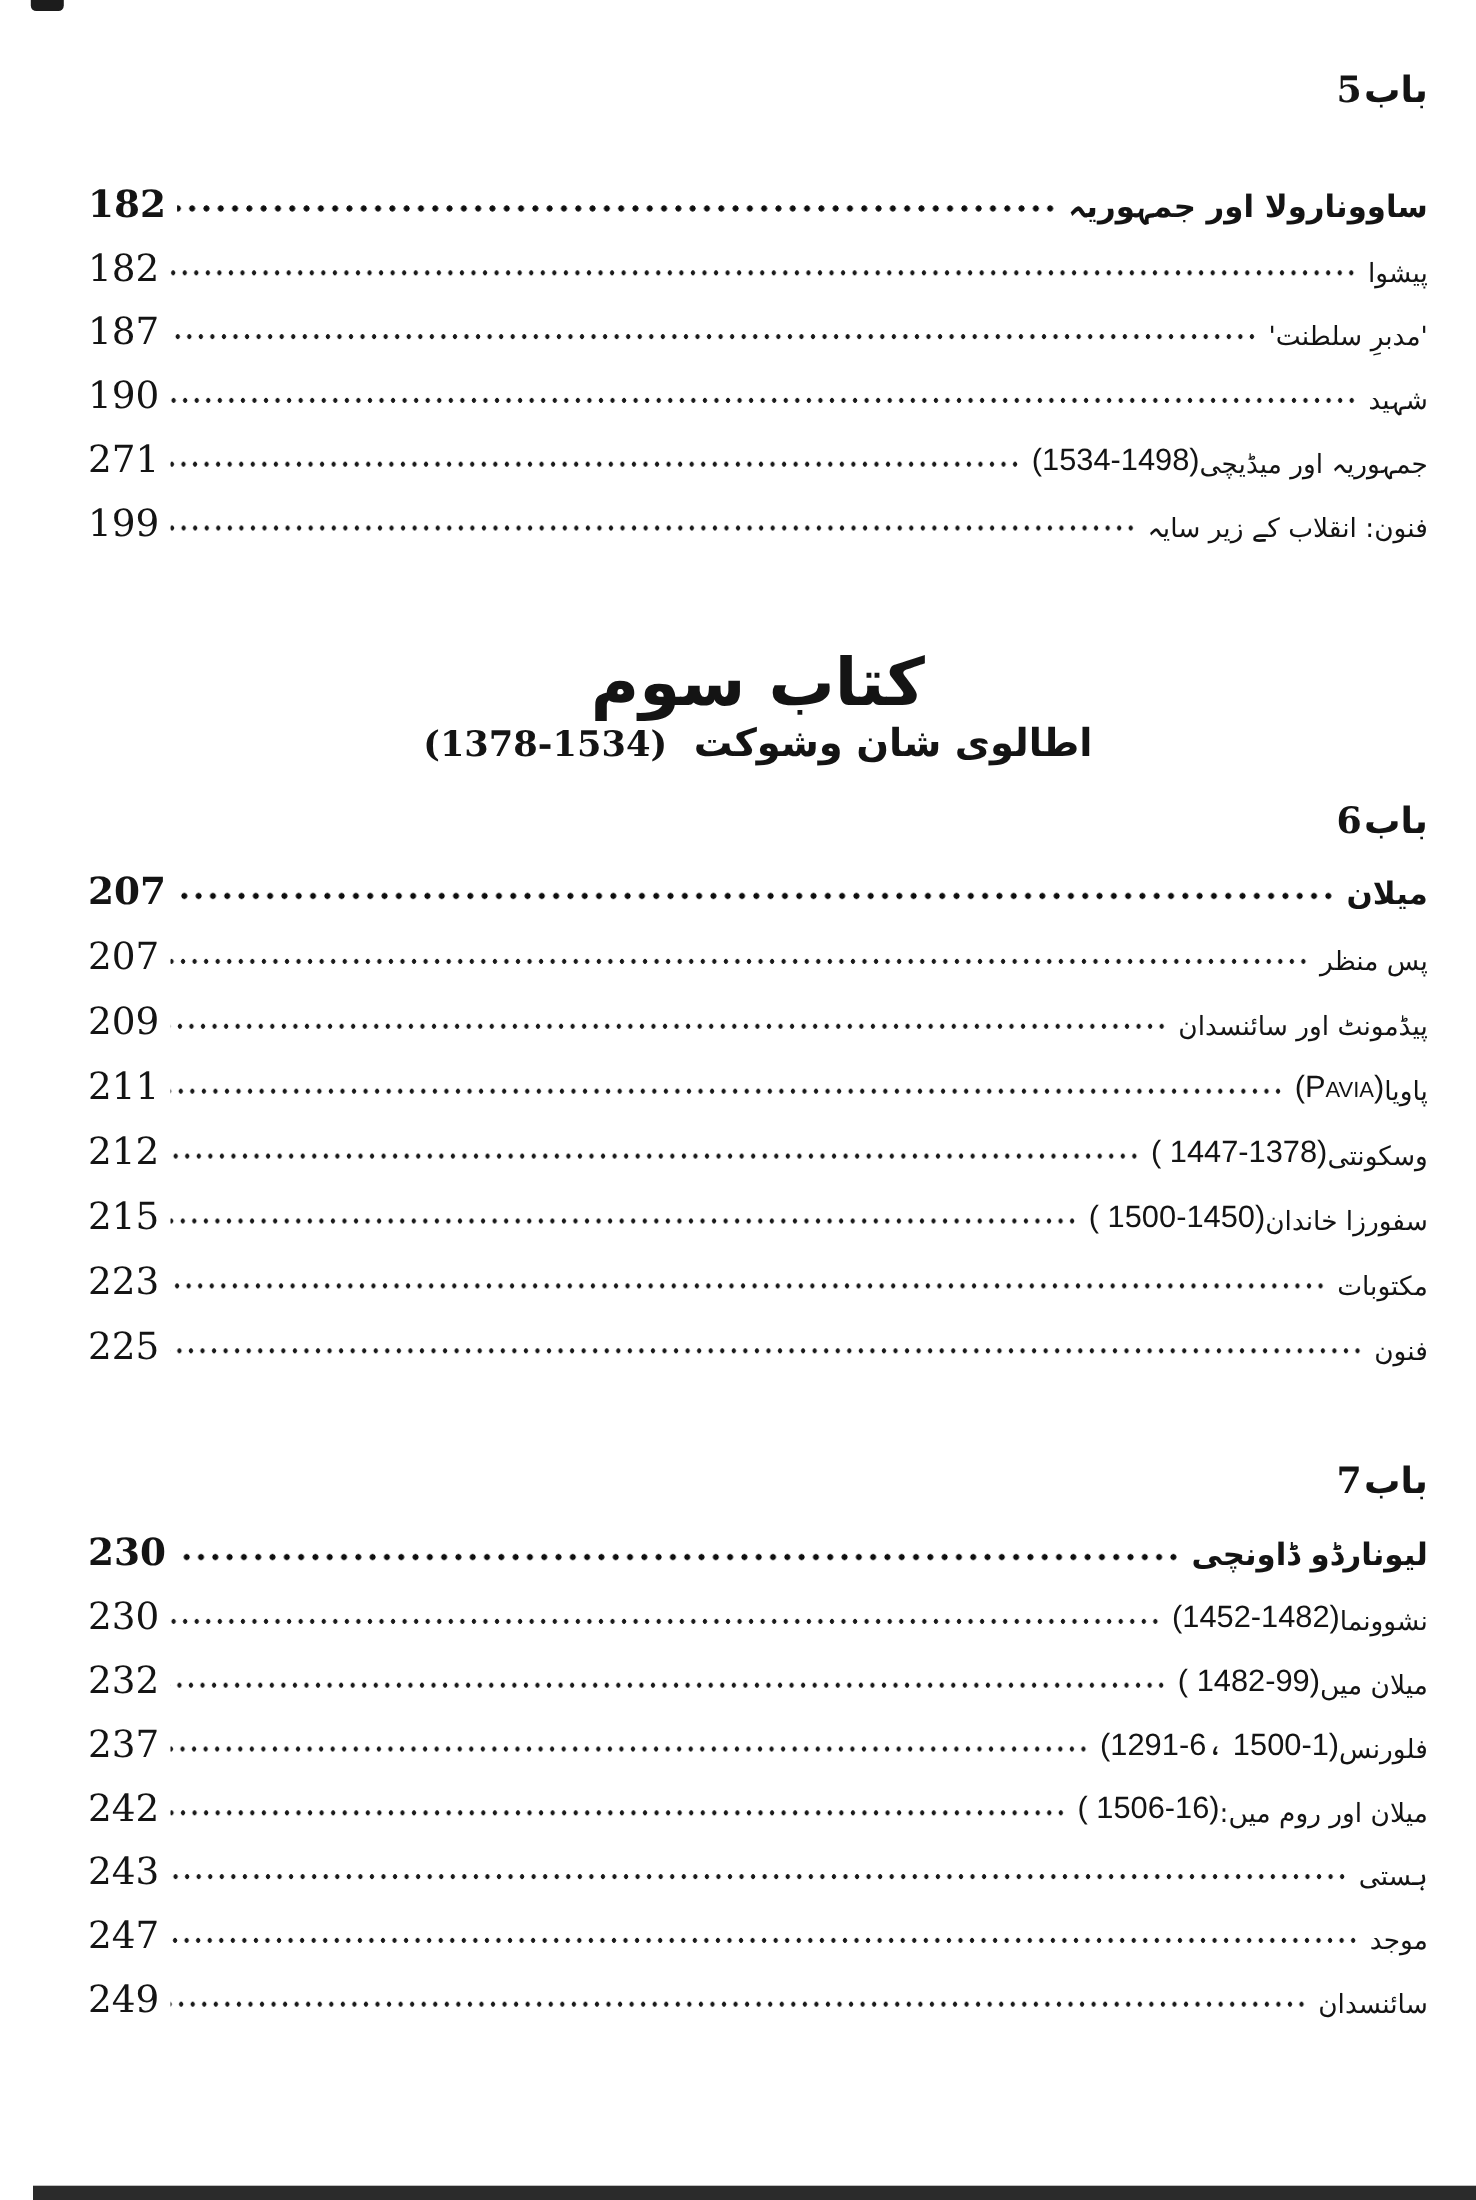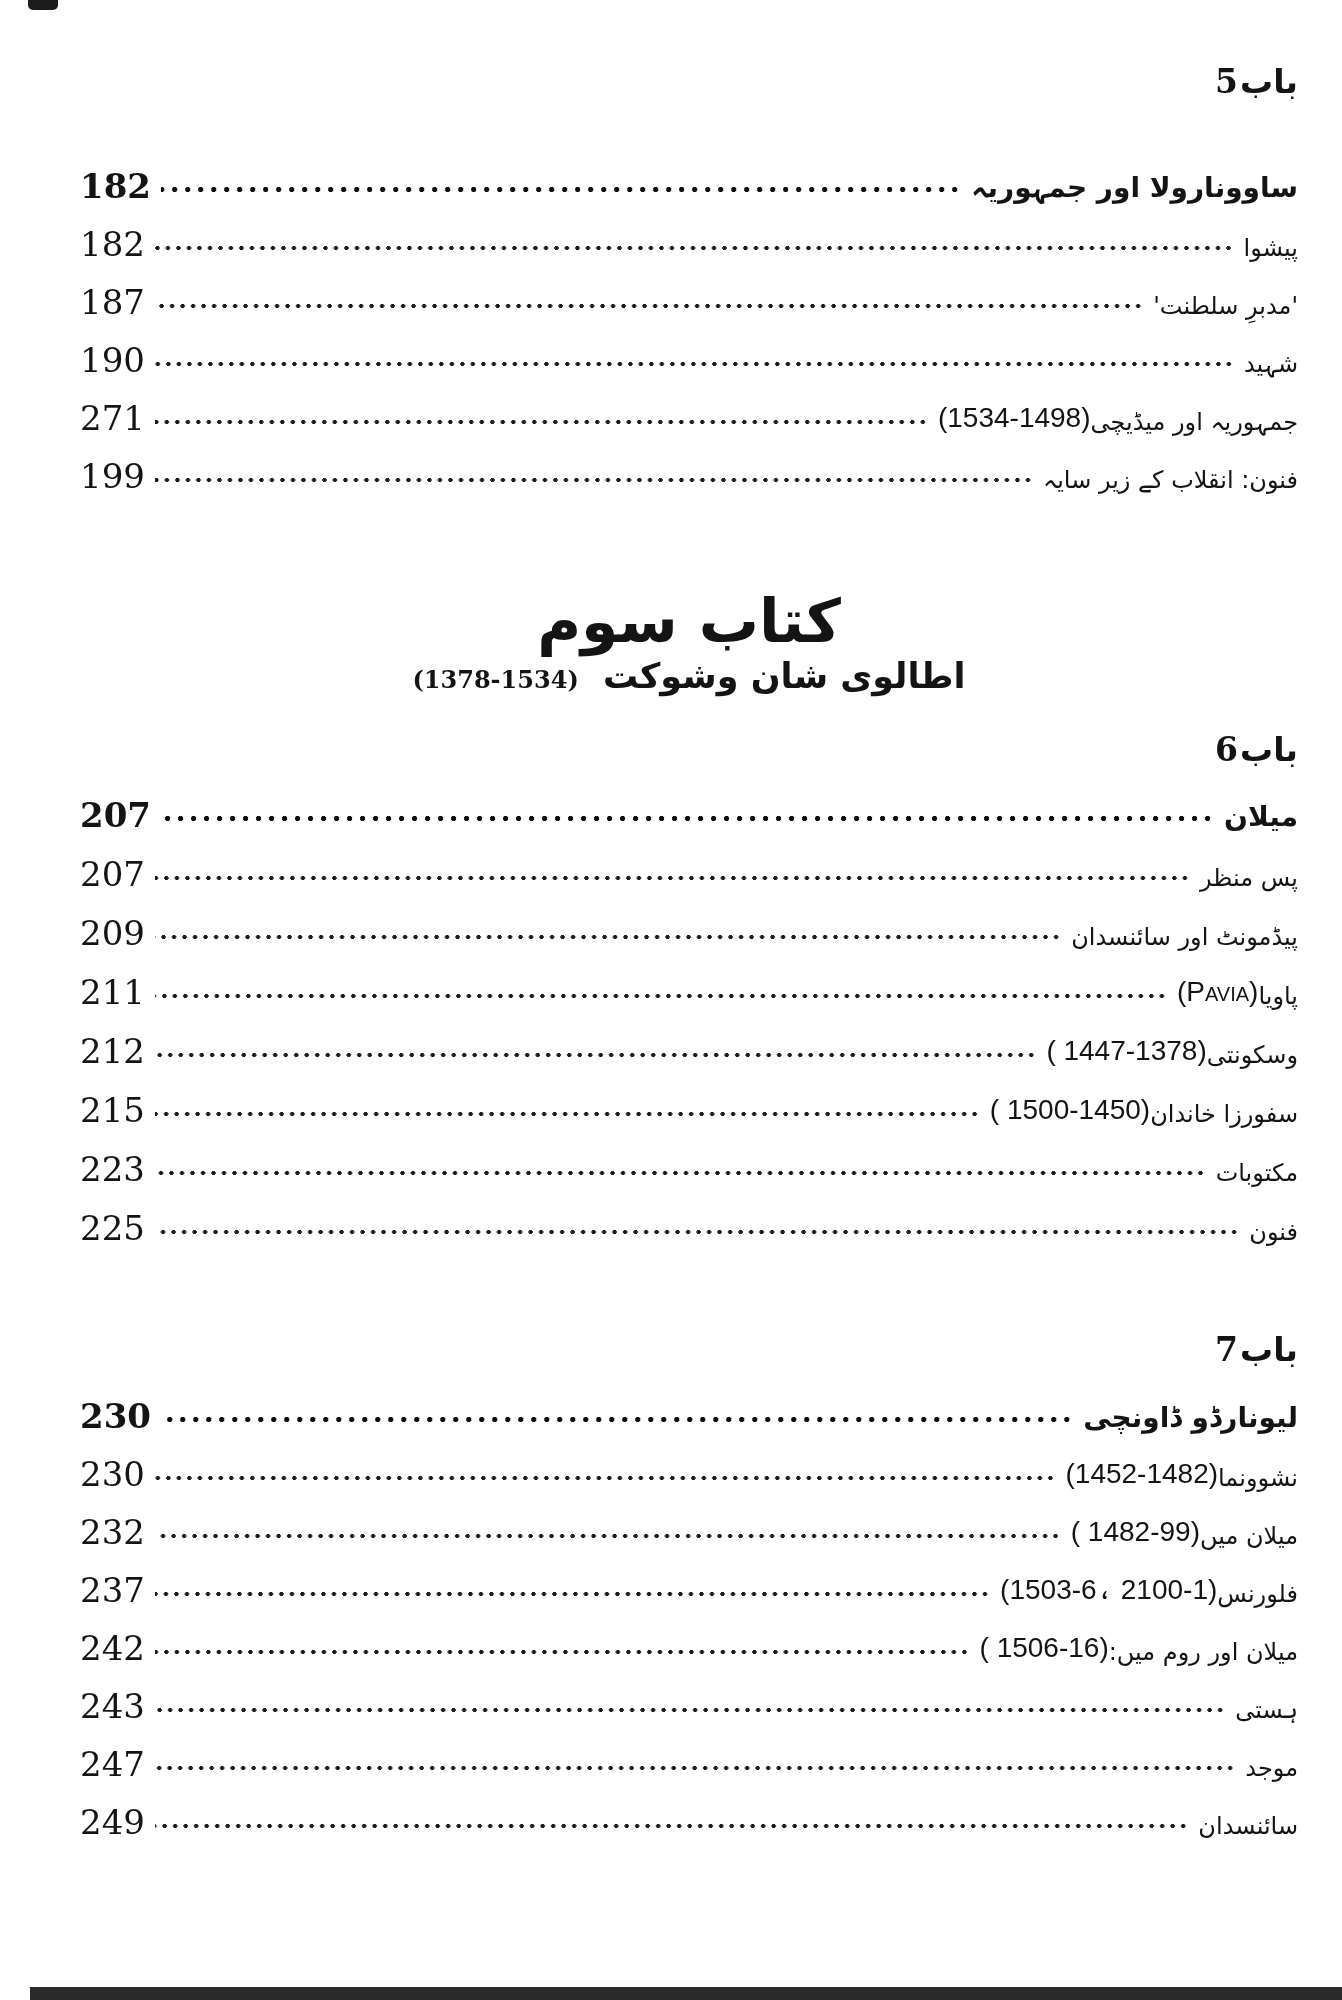--- a/index.html
+++ b/index.html
@@ -40,21 +40,21 @@
   #sec0 .entries{margin-top:40px;}
   #sec1{margin-top:24px;}
   #sec1 .row{height:59px;}
   #sec2{margin-top:80px;}
   #sec2 .entries{margin-top:2px;}
   
   .book-heading{margin-top:94px;text-align:center;direction:rtl;}
   .bh1{font-size:60px;font-weight:700;line-height:58px;}
   .bh2{font-size:35px;font-weight:700;line-height:52px;}
   .bh2 .bh-range{
-    font-family:"DejaVu Serif","Liberation Serif",serif;font-size:24px;font-weight:700;
+    font-family:"DejaVu Serif","Liberation Serif",serif;font-size:32px;font-weight:700;
     direction:ltr;unicode-bidi:isolate-override;margin-right:12px;white-space:pre;
   }
   
   .artifact-top{position:absolute;left:28px;top:0;width:30px;height:10px;background:#1c1c1c;border-radius:0 0 5px 5px;}
   .artifact-bottom{position:absolute;left:30px;right:0;top:1987px;height:13px;background:#2b2b2b;}
 </style>
 </head>
 <body>
 
 <div class="artifact-top"></div>
@@ -179,21 +179,21 @@
           <span class="pg">230</span>
         </div>
         <div class="row">
           <span class="label">میلان میں</span>
           <span class="range">( 1482-99)</span>
           <span class="leader"></span>
           <span class="pg">232</span>
         </div>
         <div class="row">
           <span class="label">فلورنس</span>
-          <span class="range">(1503-6، 2100-1)</span>
+          <span class="range">(1291-6، 1500-1)</span>
           <span class="leader"></span>
           <span class="pg">237</span>
         </div>
         <div class="row">
           <span class="label">میلان اور روم میں:</span>
           <span class="range">( 1506-16)</span>
           <span class="leader"></span>
           <span class="pg">242</span>
         </div>
         <div class="row">

